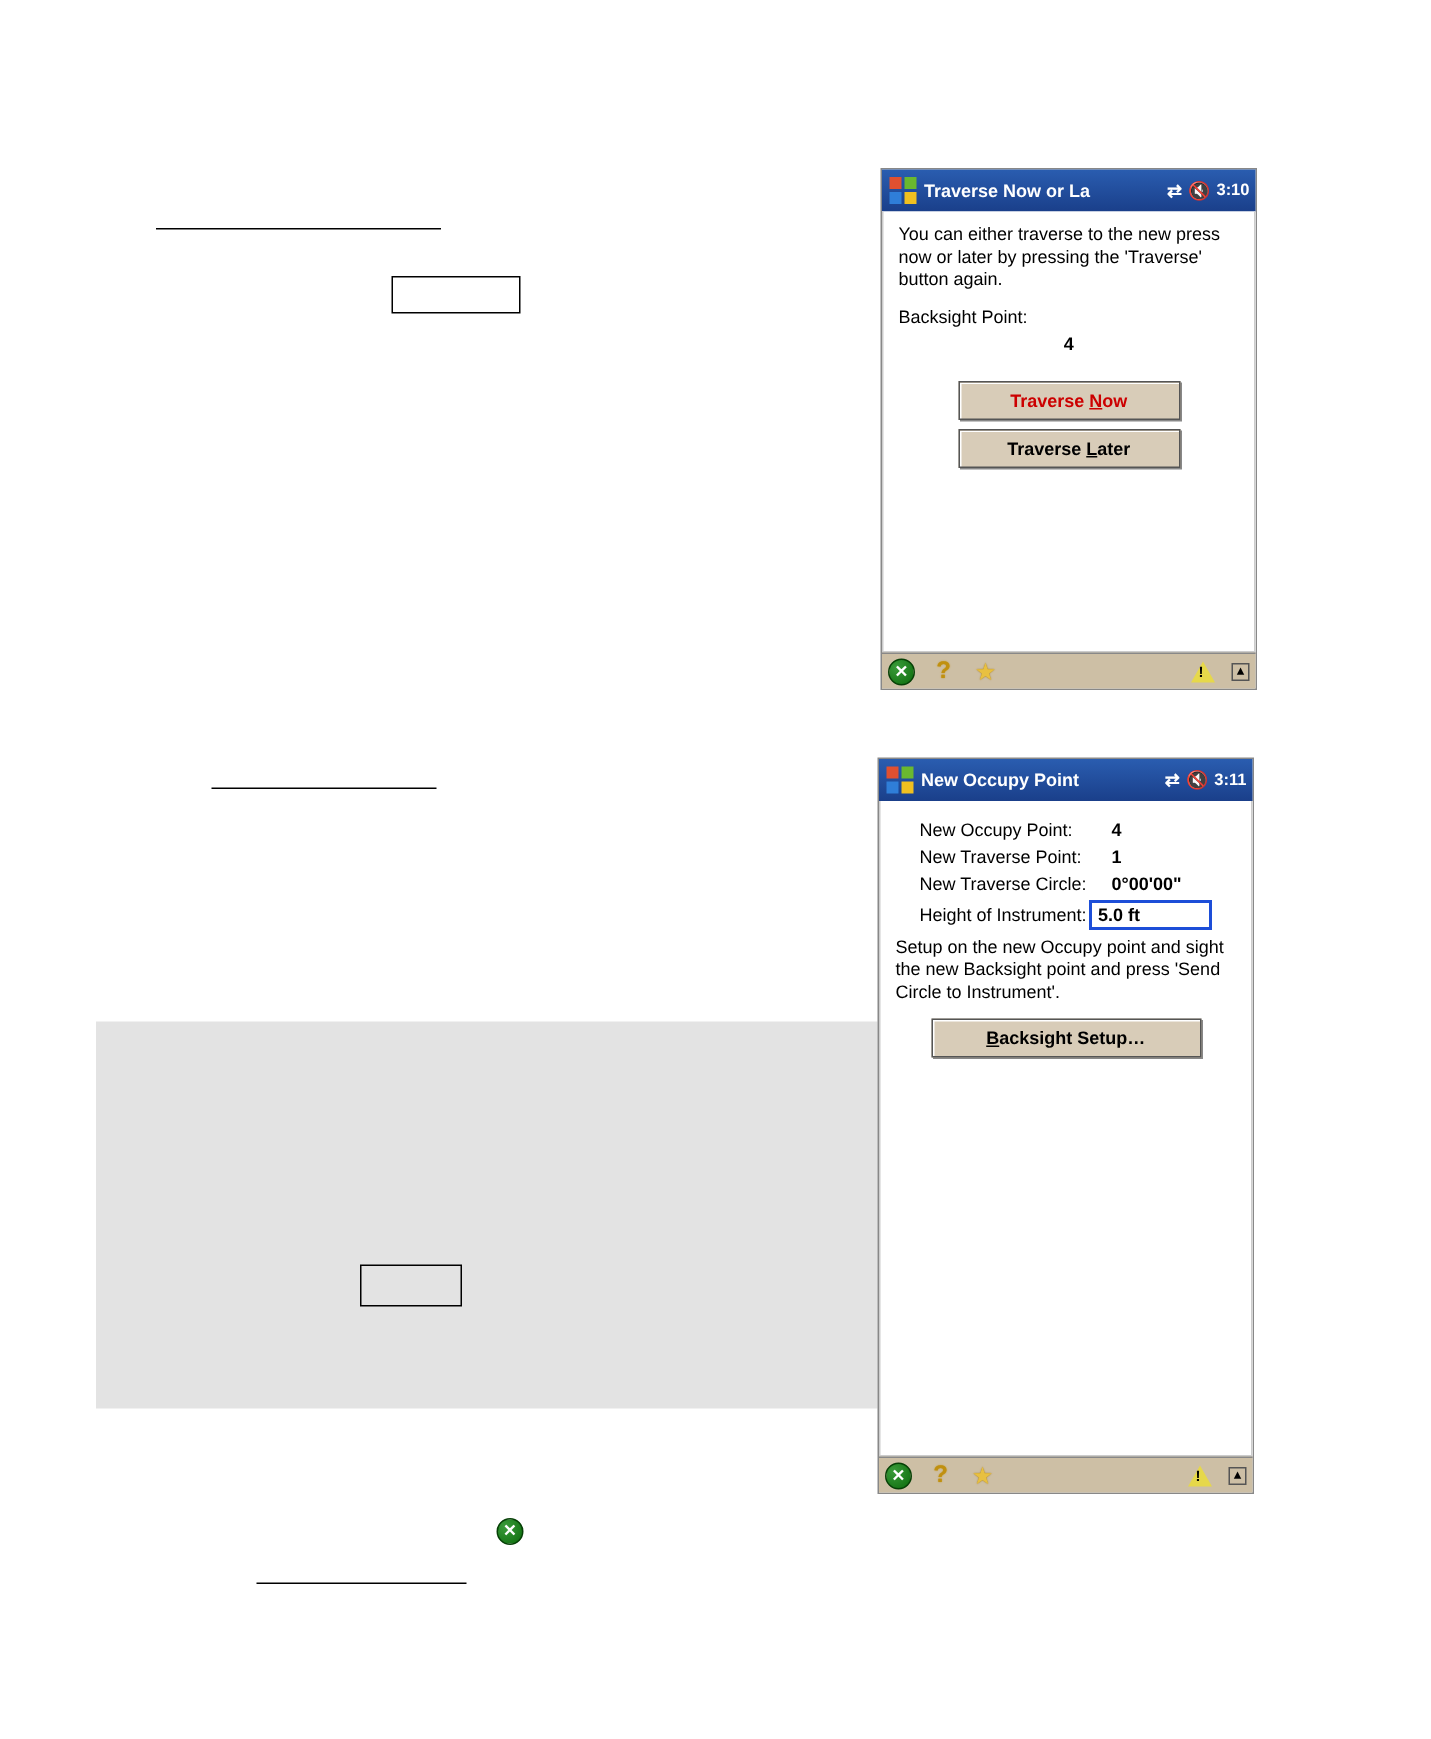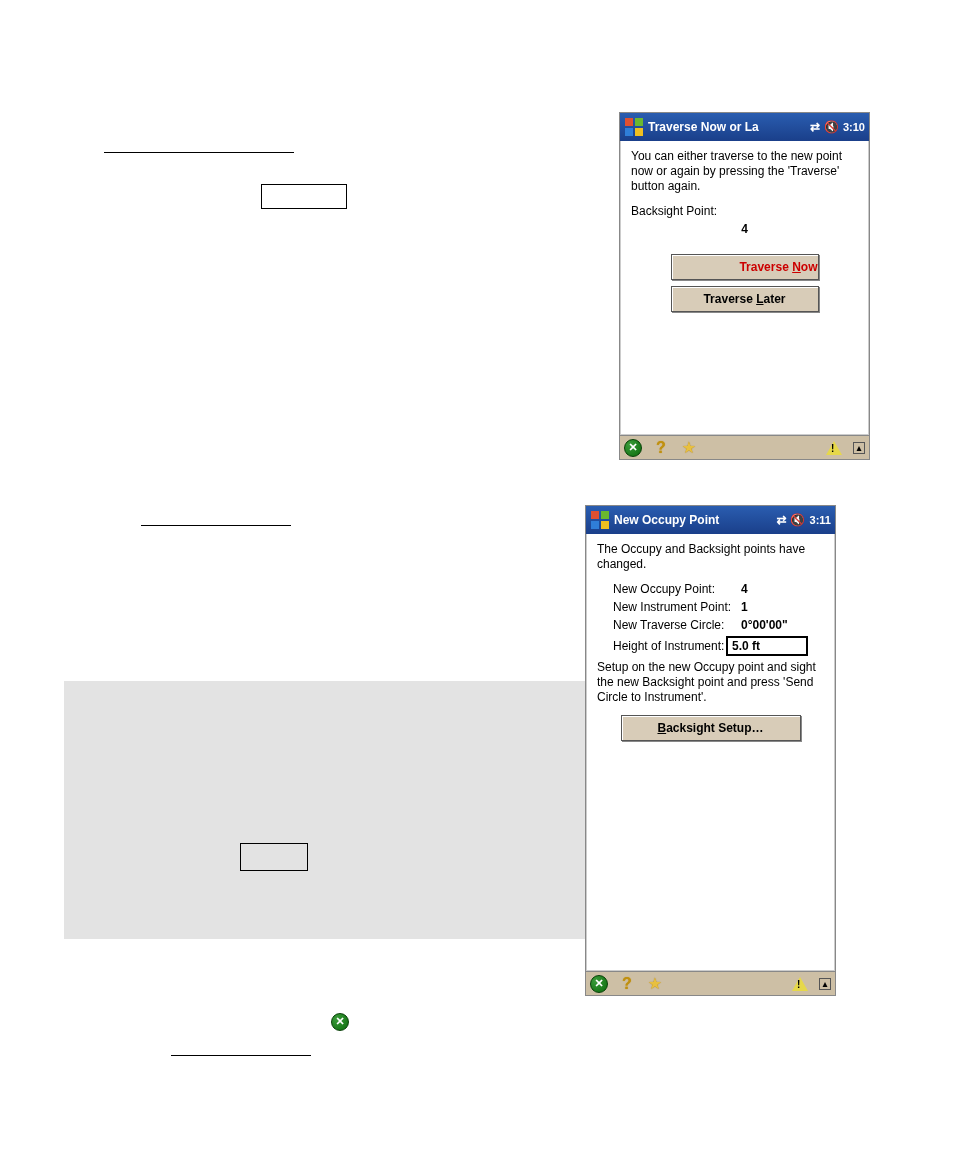--- a/index.html
+++ b/index.html
@@ -11,21 +11,21 @@
     width: 954px;
     height: 1159px;
     position: relative;
   }
   .screenshot {
     position: absolute;
     width: 251px;
     border: 1px solid #888;
     background: #fff;
   }
-  .screenshot-1 { top: 112px; left: 619px; height: 348px; }
+  .screenshot-1 { top: 112px; left: 587px; height: 348px; }
   .screenshot-2 { top: 505px; left: 585px; height: 491px; }
 
   .title-bar {
     height: 28px;
     background: linear-gradient(to bottom, #2a5db0 0%, #1a3f8a 100%);
     display: flex;
     align-items: center;
     color: #fff;
     font-size: 12px;
     font-weight: bold;
@@ -61,21 +61,21 @@
     height: 26px;
     background: #d8ccb8;
     border: 1px solid #555;
     box-shadow: 1px 1px 0 #888, inset 1px 1px 0 #fff;
     font-size: 12px;
     font-weight: bold;
     text-align: center;
     line-height: 24px;
     cursor: pointer;
   }
-  .btn.red { color: #c00; text-align: right; }
+  .btn.red { color: #c00; }
   .btn .ul { text-decoration: underline; }
 
   .footer-bar {
     position: absolute;
     bottom: 0; left: 0; right: 0;
     height: 24px;
     background: #cdbfa5;
     border-top: 1px solid #888;
     display: flex;
     align-items: center;
@@ -122,21 +122,21 @@
     display: flex;
     align-items: center;
     margin: 4px 16px;
     font-size: 12px;
   }
   .form-label { width: 128px; }
   .form-value { font-weight: bold; }
   .hi-input {
     width: 82px;
     height: 20px;
-    border: 2px solid #000000;
+    border: 2px solid #1d4ed8;
     padding: 0 4px;
     font-size: 12px;
     font-weight: bold;
     color: #000;
   }
 
   .btn-wide { width: 180px; }
 
   
   .page-underline {
@@ -192,21 +192,21 @@
         </svg>
     </span>
     <span class="title-text">Traverse Now or La</span>
     <span class="status-icons">
       <span class="conn-icon">⇄</span>
       <span class="speaker-icon">🔇</span>
       <span>3:10</span>
     </span>
   </div>
   <div class="content">
-    <p>You can either traverse to the new point now or again by pressing the 'Traverse' button again.</p>
+    <p>You can either traverse to the new press now or later by pressing the 'Traverse' button again.</p>
     <div class="traverse-point-label">Backsight Point:</div>
     <div class="traverse-point-value">4</div>
     <div class="btn red">
       <span>Traverse </span><span class="ul">N</span><span>ow</span>
     </div>
     <div class="btn">
       <span>Traverse </span><span class="ul">L</span><span>ater</span>
     </div>
   </div>
   <div class="footer-bar">
@@ -234,27 +234,26 @@
         </svg>
     </span>
     <span class="title-text">New Occupy Point</span>
     <span class="status-icons">
       <span class="conn-icon">⇄</span>
       <span class="speaker-icon">🔇</span>
       <span>3:11</span>
     </span>
   </div>
   <div class="content">
-    <p>The Occupy and Backsight points have changed.</p>
     <div class="form-row">
       <span class="form-label">New Occupy Point:</span>
       <span class="form-value">4</span>
     </div>
     <div class="form-row">
-      <span class="form-label">New Instrument Point:</span>
+      <span class="form-label">New Traverse Point:</span>
       <span class="form-value">1</span>
     </div>
     <div class="form-row">
       <span class="form-label">New Traverse Circle:</span>
       <span class="form-value">0°00'00"</span>
     </div>
     <div class="form-row">
       <span class="form-label">Height of Instrument:</span>
       <input class="hi-input" value="5.0 ft" style="">
     </div>

